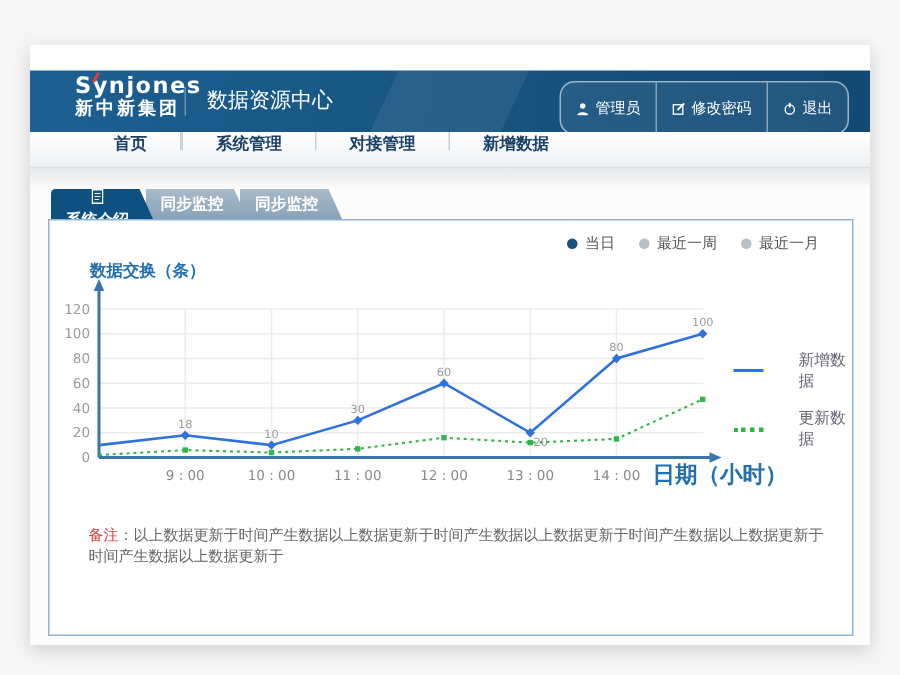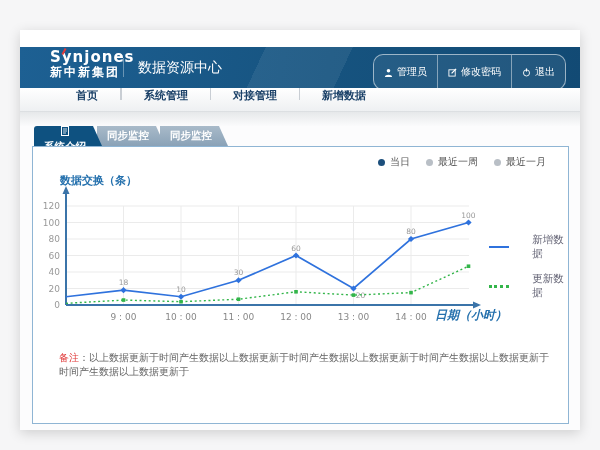--- a/index.html
+++ b/index.html
@@ -49,21 +49,21 @@
   
   .panel { position:absolute; left:12px; top:116px; width:537px; height:278px;
            background:#ffffff; border:1px solid #8fb5d4; }
 
   .radios { position:absolute; top:8px; right:22px; display:flex; gap:16px; align-items:center; }
   .radio { display:flex; align-items:center; gap:5px; font-size:10px; color:#555; cursor:pointer; }
   .dot { width:7px; height:7px; border-radius:50%; background:#b9bfc6; }
   .dot.sel { background:#1c4f7c; }
 
   .charttitle { position:absolute; left:27px; top:26px; font-size:11px; font-weight:bold; color:#2470ad; }
-  .xlabel { position:absolute; left:402px; top:160px; font-size:12px; font-weight:bold; color:#2470ad;font-style:italic; }
+  .xlabel { position:absolute; left:402px; top:160px; font-size:15px; font-weight:bold; color:#2470ad; }
 
   .chartsvg { position:absolute; left:0; top:36px; width:538px; height:156px; }
 
   .serieslegend { position:absolute; left:456px; top:86px; display:flex; flex-direction:column; gap:11px; }
   .slg { display:flex; align-items:center; gap:23px; font-size:10.5px; color:#667; }
   .swatch { width:24px; height:0; border-top-width:2px; }
   .swatch.solid { border-top-style:solid; }
   .swatch.dotted { border-top-style:dotted; border-top-width:3px; }
 
   .note { position:absolute; left:26px; top:204px; width:495px; font-size:10px; color:#666; line-height:1.4; }

